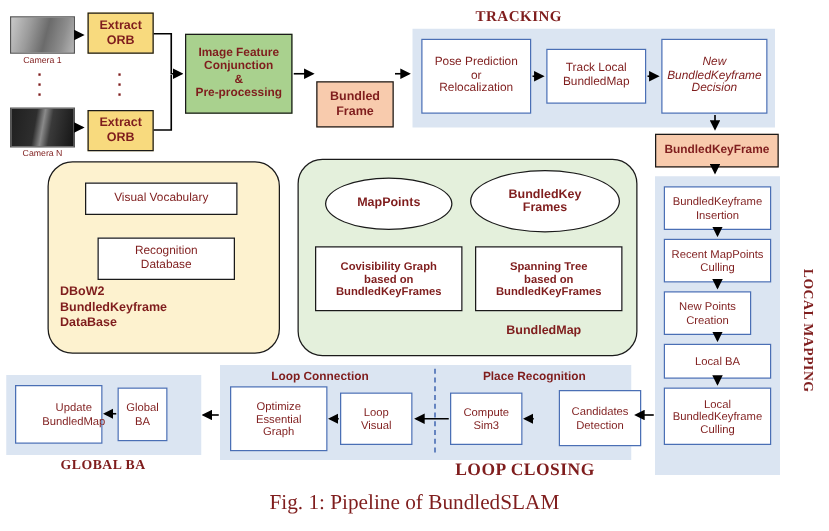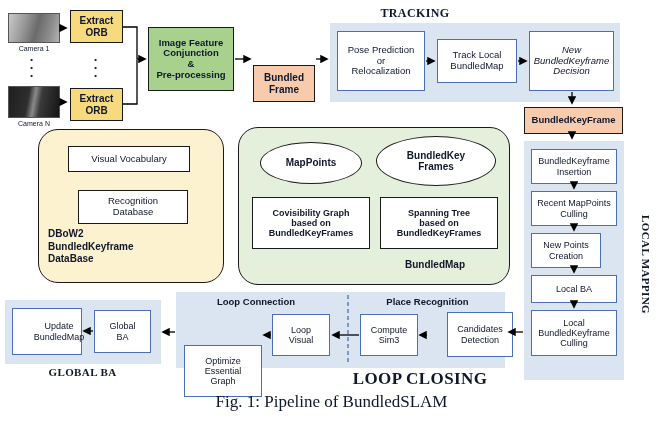--- a/index.html
+++ b/index.html
@@ -1,18 +1,18 @@
 <!DOCTYPE html>
 <html><head>
 <meta charset="utf-8">
 <style>
   * { margin:0; padding:0; box-sizing:border-box; }
   html,body { background:#ffffff; }
   #fig { position:relative; width:663px; height:425px; background:#fff;
-         font-family:"Liberation Sans", sans-serif; color:#0f172a; overflow:hidden; }
+         font-family:"Liberation Sans", sans-serif; color:#7f1d1d; overflow:hidden; }
   .abs { position:absolute; }
   .box { display:flex; align-items:center; justify-content:center; text-align:center;
          white-space:pre-line; line-height:1.12; }
   .sec   { background:#dbe5f2; }
   .wbox  { background:#fff; border:1px solid #4a6fb5; font-size:9.5px; }
   .kbox  { background:#fff; border:1.2px solid #1a1a1a; }
   .ybox  { background:#f8da7e; border:1.5px solid #1a1a1a; font-weight:bold; font-size:10px; }
   .gbox  { background:#a9d18e; border:1.5px solid #1a1a1a; font-weight:bold; font-size:9.5px; }
   .sbox  { background:#f8cbad; border:1.5px solid #1a1a1a; font-weight:bold; font-size:10px; }
   .round { border:1.5px solid #1a1a1a; border-radius:20px; }
@@ -102,35 +102,35 @@
 Frames</div>
   <div class="abs box kbox bold" style="left:252px;top:197px;width:118px;height:52px;font-size:9px;">Covisibility Graph
 based on
 BundledKeyFrames</div>
   <div class="abs box kbox bold" style="left:380px;top:197px;width:118px;height:52px;font-size:9px;">Spanning Tree
 based on
 BundledKeyFrames</div>
   <div class="abs bold" style="left:405px;top:259px;width:100px;font-size:10px;">BundledMap</div>
 
   <div class="abs bold" style="left:196px;top:296px;width:120px;font-size:9.5px;text-align:center;">Loop Connection</div>
-  <div class="abs box wbox" style="left:184px;top:309px;width:78px;height:52px;font-size:9px;margin-top:36px;">Optimize
+  <div class="abs box wbox" style="left:184px;top:309px;width:78px;height:52px;font-size:9px;">Optimize
 Essential
 Graph</div>
   <div class="abs box wbox" style="left:272px;top:314px;width:58px;height:42px;font-size:9px;">Loop
 Visual</div>
   <div class="abs bold" style="left:365px;top:296px;width:125px;font-size:9.5px;text-align:center;">Place Recognition</div>
   <div class="abs box wbox" style="left:360px;top:314px;width:58px;height:42px;font-size:9px;">Compute
 Sim3</div>
   <div class="abs box wbox" style="left:428px;top:312px;width:66px;height:45px;font-size:9px;margin-left:19px;">Candidates
 Detection</div>
-  <div class="abs sechead" style="left:340px;top:369px;width:160px;font-size:17px;">LOOP CLOSING</div>
+  <div class="abs sechead" style="left:340px;top:369px;width:160px;font-size:14px;">LOOP CLOSING</div>
 
   <div class="abs box wbox" style="left:12px;top:308px;width:70px;height:47px;font-size:9px;padding-left:24px;">Update
 BundledMap</div>
-  <div class="abs box wbox" style="left:94px;top:310px;width:57px;height:43px;font-size:9px;">Global
+  <div class="abs box wbox" style="left:94px;top:310px;width:40px;height:43px;font-size:9px;">Global
 BA</div>
   <div class="abs sechead" style="left:20px;top:366px;width:125px;font-size:11px;">GLOBAL BA</div>
 
   <div class="abs caption" style="left:0;top:392px;width:663px;">Fig. 1: Pipeline of BundledSLAM</div>
 
   <svg class="arrows" width="663" height="425" viewBox="0 0 663 425">
     <defs>
       <marker id="ah" viewBox="0 0 10 10" refX="8" refY="5" markerWidth="6.5" markerHeight="6.5" orient="auto-start-reverse">
         <path d="M0 0 L10 5 L0 10 z" fill="#000"></path>
       </marker>

